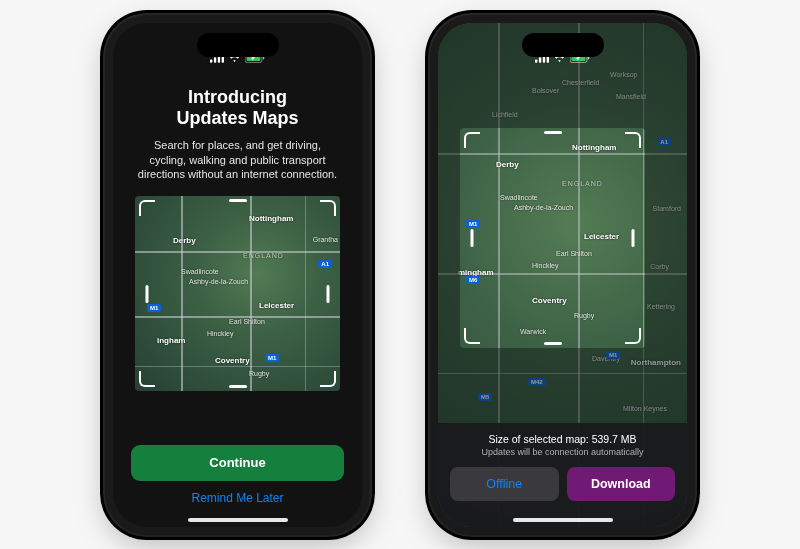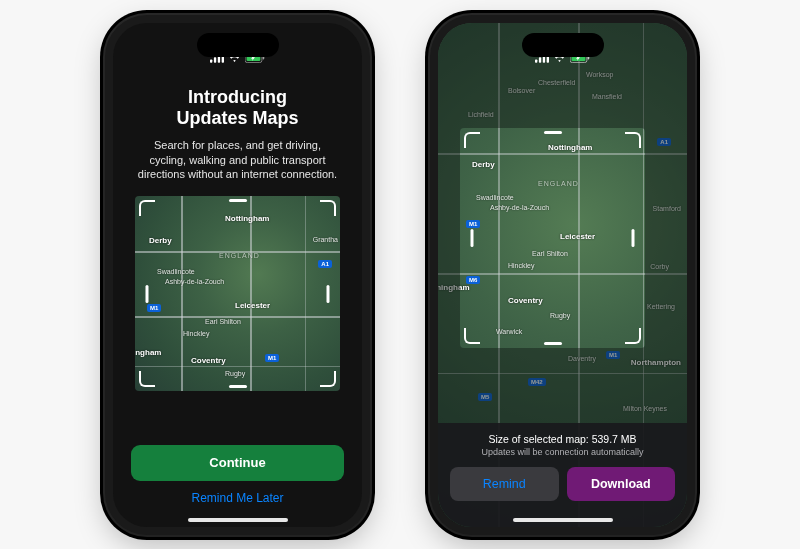--- a/index.html
+++ b/index.html
@@ -65,21 +65,21 @@
     .map-bg { position:absolute; inset:0; background:
       radial-gradient(circle at 60% 40%, #527a52 0%, #3d6145 35%, #2f4f3b 70%, #274036 100%);
     }
     .road { position:absolute; background:#d2d6d9; opacity:.55; }
     .road.v1 { left:46px; top:0; width:2px; height:100%; }
     .road.v2 { left:115px; top:0; width:2px; height:100%; }
     .road.v3 { left:170px; top:0; width:1px; height:100%; opacity:.35;}
     .road.h1 { top:55px; left:0; height:2px; width:100%; }
     .road.h2 { top:120px; left:0; height:2px; width:100%; }
     .road.h3 { top:170px; left:0; height:1px; width:100%; opacity:.35;}
-    .mcity { position:absolute; color:#fff; font-size:8px; font-weight:600; text-shadow:0 0 2px rgba(0,0,0,.8); white-space:nowrap;}
+    .mcity { position:absolute; color:#fff; font-size:8px; font-weight:600; text-shadow:0 0 2px rgba(0,0,0,.8); white-space:nowrap;margin-left:24px;}
     .mcity.minor { font-size:7px; font-weight:400; opacity:.85;}
     .mcity.region { font-size:7px; font-weight:400; opacity:.6; letter-spacing:1px;}
     .mwy { position:absolute; background:#0b61d8; color:#fff; font-size:6px; font-weight:700; padding:1px 3px; border-radius:2px;}
     .corner { position:absolute; width:16px; height:16px; border:2.5px solid #fff;}
     .corner.tl { top:4px; left:4px; border-right:none; border-bottom:none; border-top-left-radius:6px;}
     .corner.tr { top:4px; right:4px; border-left:none; border-bottom:none; border-top-right-radius:6px;}
     .corner.bl { bottom:4px; left:4px; border-right:none; border-top:none; border-bottom-left-radius:6px;}
     .corner.br { bottom:4px; right:4px; border-left:none; border-top:none; border-bottom-right-radius:6px;}
     .handle { position:absolute; width:18px; height:3px; background:#fff; border-radius:2px;}
     .handle.top { top:3px; left:50%; transform:translateX(-50%);}
@@ -168,21 +168,21 @@
           <span class="mcity" style="top:18px;left:90px">Nottingham</span>
           <span class="mcity" style="top:40px;left:14px">Derby</span>
           <span class="mcity region" style="top:56px;left:84px">ENGLAND</span>
           <span class="mcity minor" style="top:72px;left:22px">Swadlincote</span>
           <span class="mcity minor" style="top:82px;left:30px">Ashby-de-la-Zouch</span>
           <span class="mcity" style="top:105px;left:100px">Leicester</span>
           <span class="mcity minor" style="top:122px;left:70px">Earl Shilton</span>
           <span class="mcity minor" style="top:134px;left:48px">Hinckley</span>
           <span class="mcity" style="top:160px;left:56px">Coventry</span>
           <span class="mcity minor" style="top:174px;left:90px">Rugby</span>
-          <span class="mcity" style="top:152px;left:-2px">ingham</span>
+          <span class="mcity" style="top:140px;left:-2px">ingham</span>
           <span class="mcity minor" style="top:40px;right:2px">Grantha</span>
           <span class="mwy" style="top:108px;left:12px">M1</span>
           <span class="mwy" style="top:158px;left:130px">M1</span>
           <span class="mwy" style="top:64px;right:8px">A1</span>
         </div>
         <div class="corner tl"></div>
         <div class="corner tr"></div>
         <div class="corner bl"></div>
         <div class="corner br"></div>
         <div class="handle top"></div>
@@ -208,21 +208,21 @@
         <div class="road v3"></div>
       <div class="road h1"></div>
         <div class="road h2"></div>
         <div class="road h3"></div>
 
       <span class="mcity minor" style="top:56px;left:100px">Chesterfield</span>
       <span class="mcity minor" style="top:70px;left:154px">Mansfield</span>
       <span class="mcity minor" style="top:48px;left:148px">Worksop</span>
       <span class="mcity minor" style="top:64px;left:70px">Bolsover</span>
       <span class="mcity minor" style="top:88px;left:30px">Lichfield</span>
-      <span class="mcity" style="top:260px;left:-4px">mingham</span>
+      <span class="mcity" style="top:245px;left:-4px">mingham</span>
       <span class="mcity minor" style="top:182px;right:6px">Stamford</span>
       <span class="mcity minor" style="top:240px;right:18px">Corby</span>
       <span class="mcity minor" style="top:280px;right:12px">Kettering</span>
       <span class="mcity" style="top:335px;right:6px">Northampton</span>
       <span class="mcity minor" style="top:332px;left:130px">Daventry</span>
       <span class="mcity minor" style="top:382px;right:20px">Milton Keynes</span>
       <span class="mwy" style="top:370px;left:40px">M5</span>
       <span class="mwy" style="top:355px;left:90px">M42</span>
       <span class="mwy" style="top:328px;left:168px">M1</span>
       <span class="mwy" style="top:115px;right:16px">A1</span>
@@ -282,19 +282,19 @@
               <rect x="23" y="4" width="2" height="4" rx="1" fill="#cacaca"></rect>
               <path d="M11 2l-3 5h2l-1 3 4-5h-2l1-3z" fill="#fff"></path>
             </svg>
         </span>
       </div>
     </div>
     <div class="footer2">
       <div class="size-line">Size of selected map: 539.7 MB</div>
       <div class="update-line">Updates will be connection automatically</div>
       <div class="footer-btns">
-        <button class="btn-cancel">Remind</button>
+        <button class="btn-cancel">Offline</button>
         <button class="btn-download">Download</button>
       </div>
     </div>
     <div class="home-ind"></div>
   </div>
 </div>
 
 </body></html>

